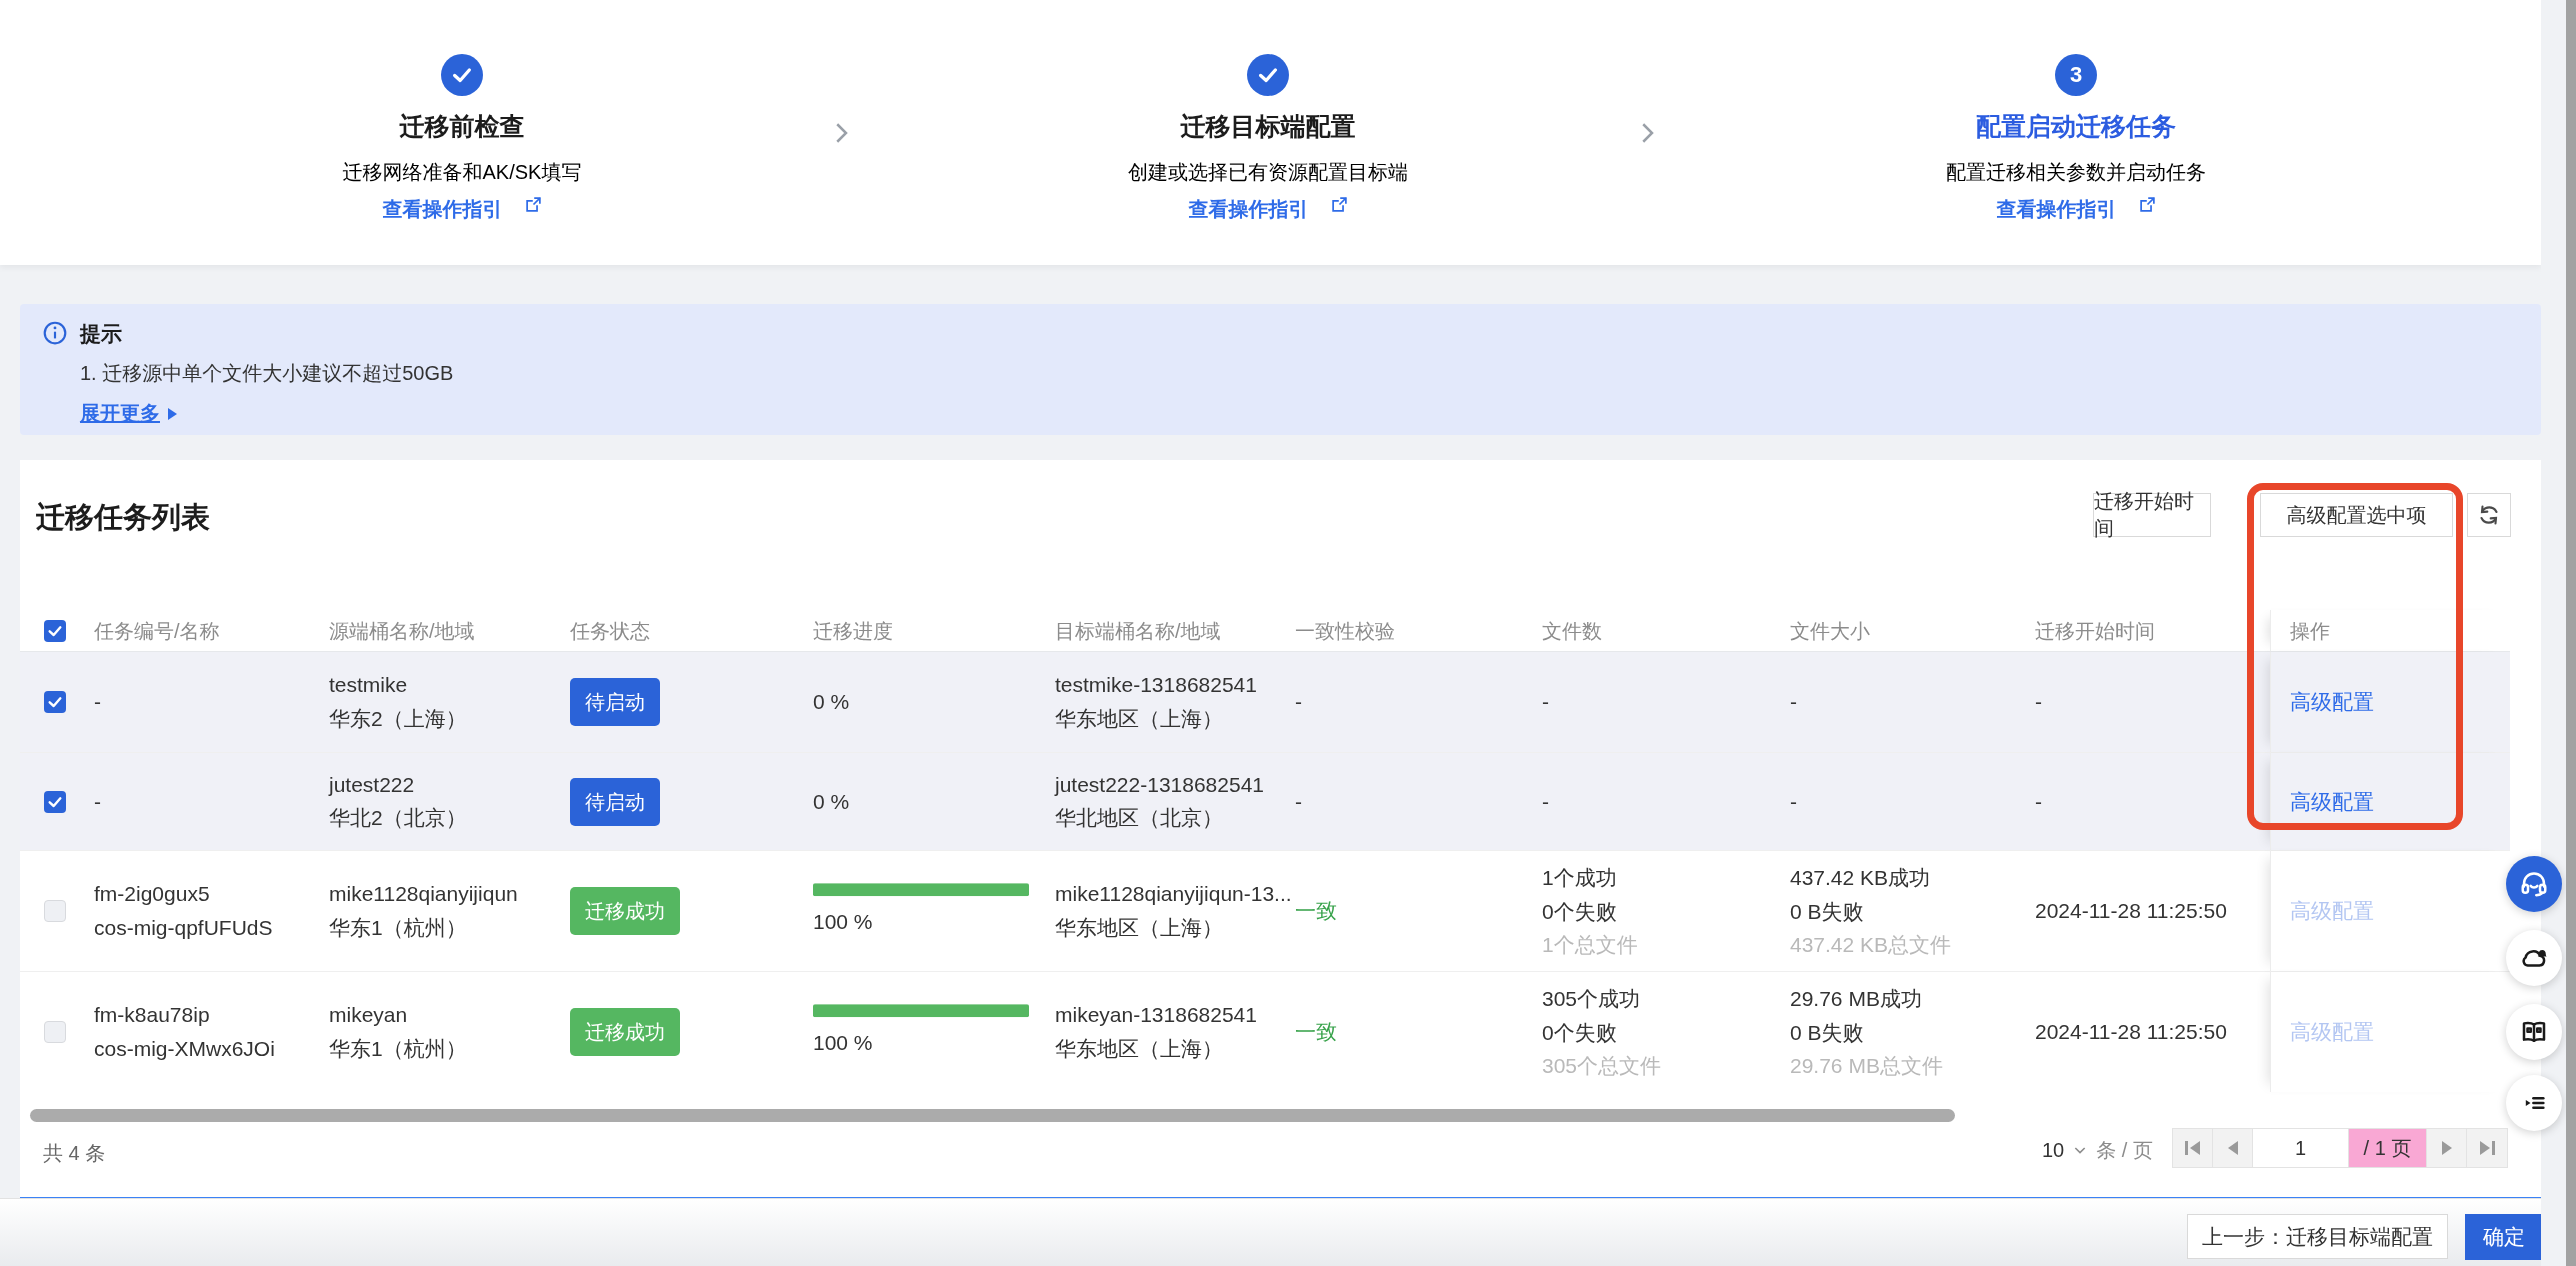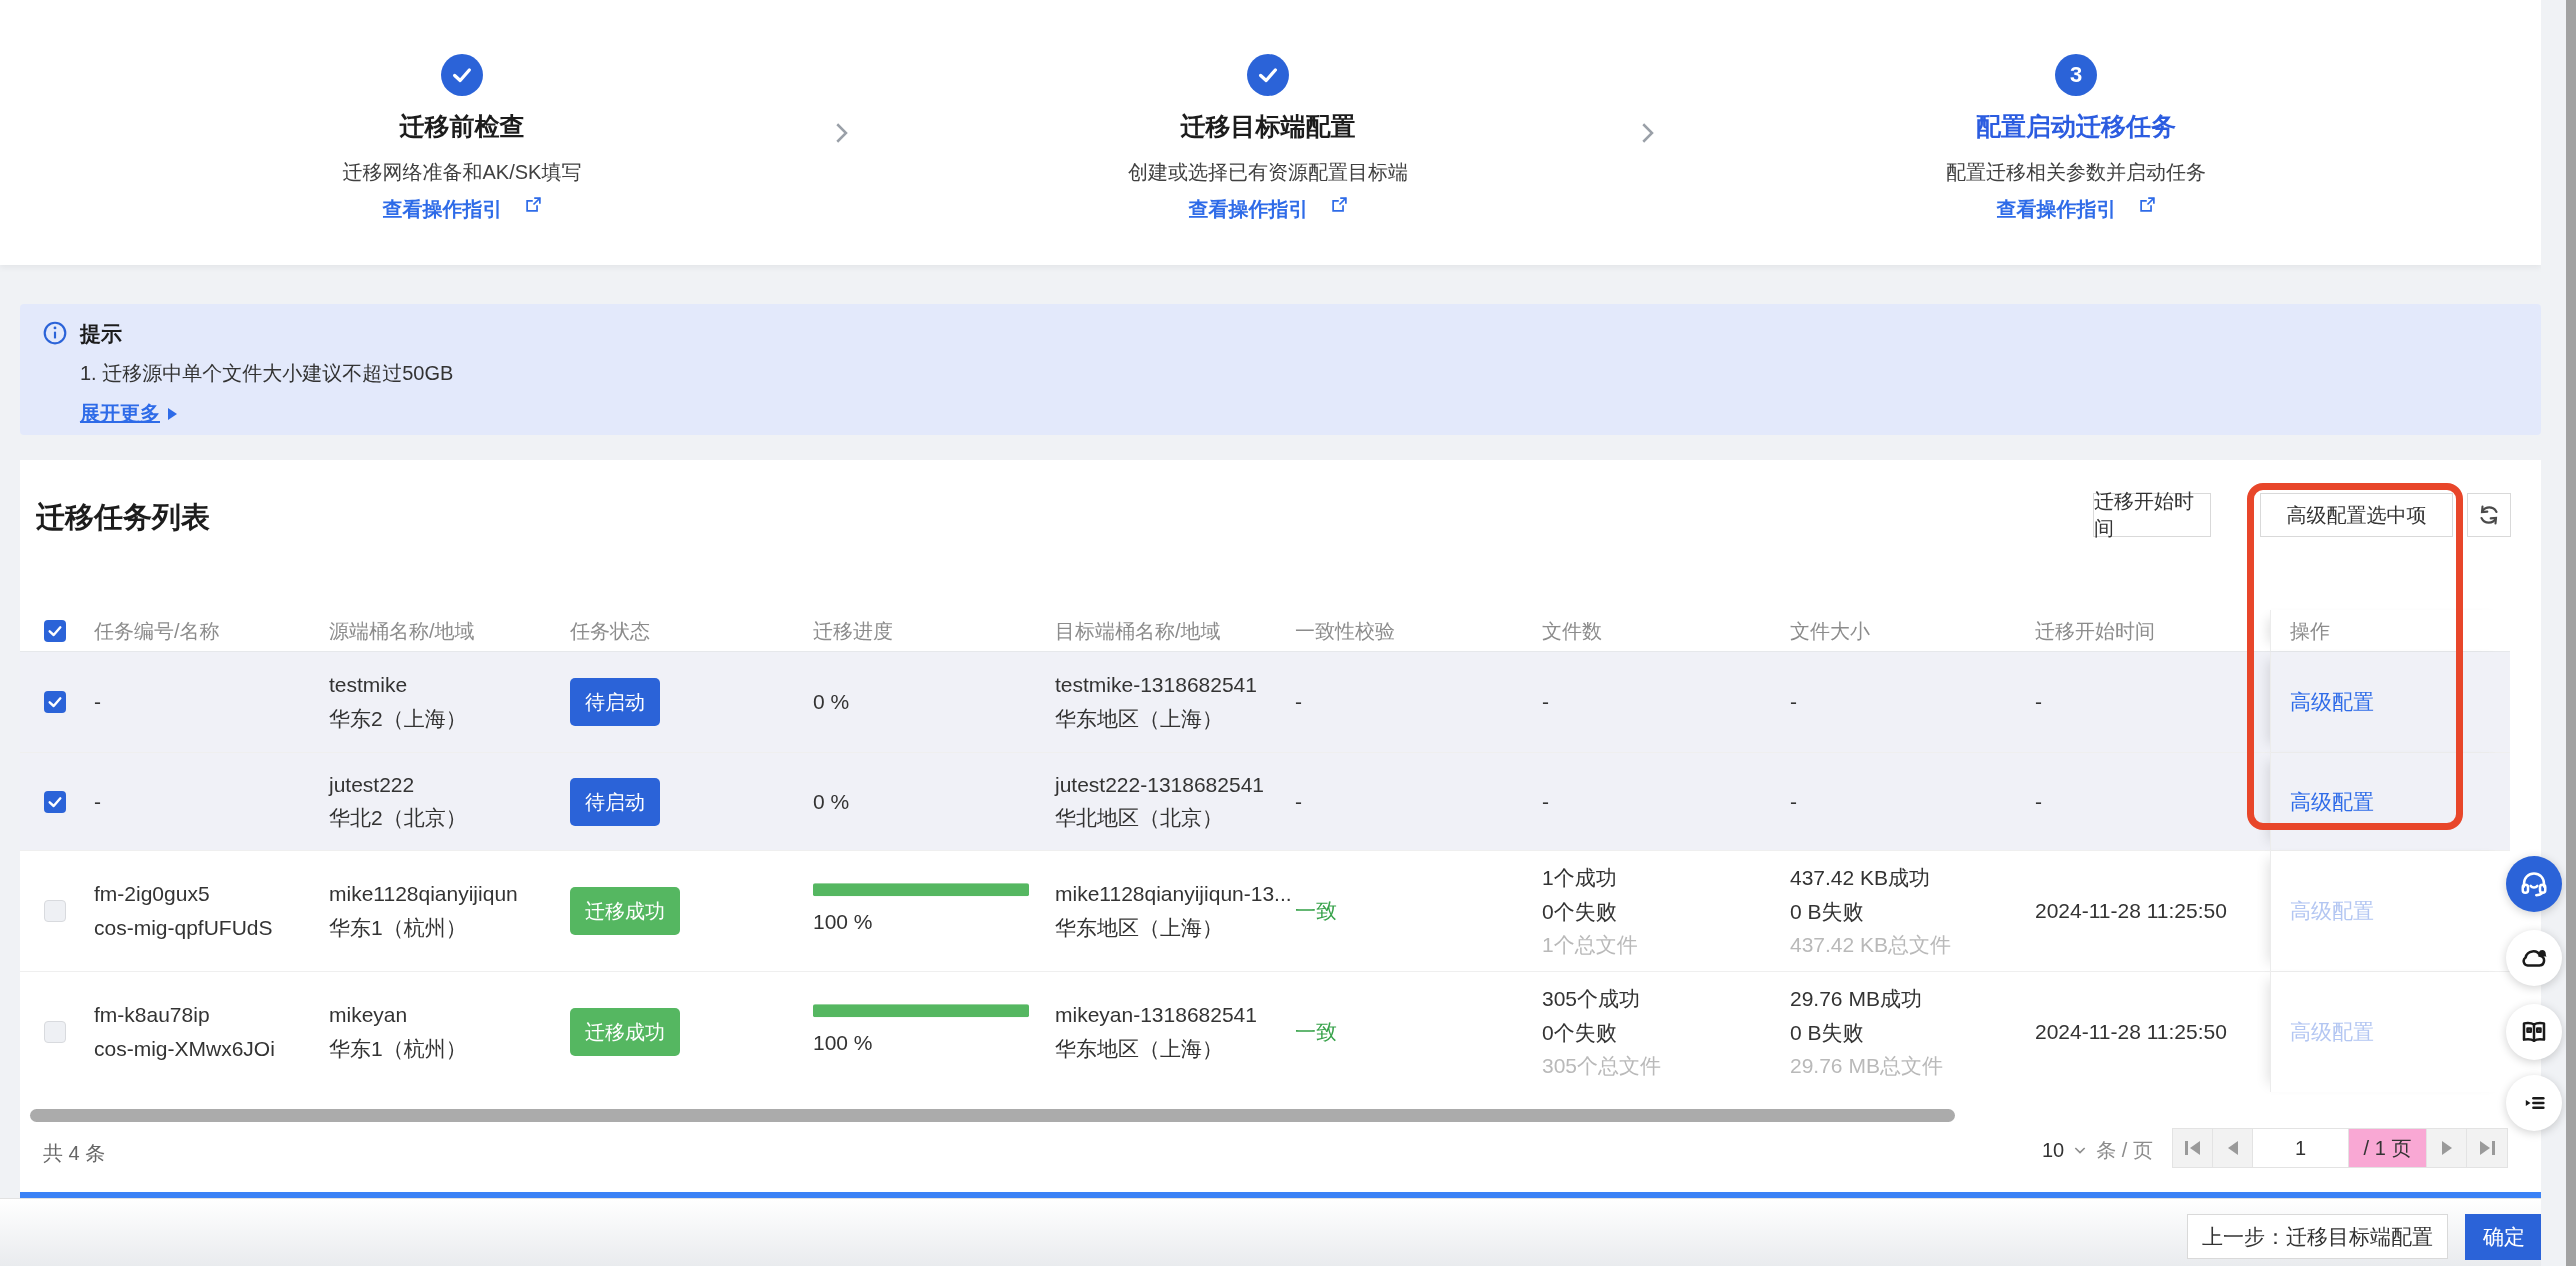--- a/index.html
+++ b/index.html
@@ -11,39 +11,39 @@
 
   
   #stepper { position:absolute; left:0; top:0; width:2541px; height:265px; background:#fff;
              box-shadow:0 3px 6px rgba(0,0,0,.05); }
   .step { position:absolute; top:54px; width:640px; text-align:center; }
   .step-circle { width:42px; height:42px; border-radius:50%; background:#2b63d8; margin:0 auto;
                  display:flex; align-items:center; justify-content:center; color:#fff;
                  font-weight:bold; font-size:22px; }
   .step-title { margin-top:14px; font-size:25px; font-weight:bold; color:#1c1c1c; }
   .step.current .step-title { color:#2b5ce0; }
-  .step-sub { margin-top:16px; font-size:20px; color:#404040; }
+  .step-sub { margin-top:16px; font-size:20px; color:#000000; }
   .step-link { margin-top:10px; font-size:20px; font-weight:bold; color:#2e6be8; }
   .step-link .lnk { cursor:pointer; display:inline-flex; align-items:flex-start; gap:22px; }
   .sep { position:absolute; top:118px; color:#9aa0a8; }
 
   
   #hint { position:absolute; left:20px; top:304px; width:2521px; height:131px;
           background:#e3e9fb; border-radius:4px; }
   #hint .info-ic { position:absolute; left:22px; top:16px; }
   #hint .h-title { position:absolute; left:60px; top:16px; font-size:21px; font-weight:bold; color:#1c1c1c; }
   #hint .h-line { position:absolute; left:60px; top:56px; font-size:20px; color:#333; }
   #hint .h-more { position:absolute; left:60px; top:96px; font-size:20px; font-weight:bold; color:#2e6be8;
                   text-decoration:underline; cursor:pointer;text-align:center; }
   #hint .h-more:after { content:""; display:inline-block; margin-left:8px;
         border-left:9px solid #2e6be8; border-top:6px solid transparent; border-bottom:6px solid transparent; }
 
   
   #card { position:absolute; left:20px; top:460px; width:2521px; height:738px; background:#fff;
-          border-bottom:6px solid #3b82f6; }
+          border-bottom:1px solid #3b82f6; }
   #card .card-title { position:absolute; left:16px; top:38px; font-size:29px; font-weight:bold; color:#1c1c1c; }
   .top-btn { position:absolute; top:33px; height:44px; background:#fff; border:1px solid #d9d9d9;
              font-size:20px; color:#333; display:flex; align-items:center; justify-content:center; cursor:pointer; }
   #btn-migrate   { left:2073px; width:118px; }
   #btn-advanced  { left:2240px; width:193px; }
   #btn-refresh   { left:2447px; width:44px; }
 
   
   #table { position:absolute; left:0; top:150px; width:2490px; }
   .thead { position:relative; height:42px; border-bottom:1px solid #e6e8eb; background:#fff; }

